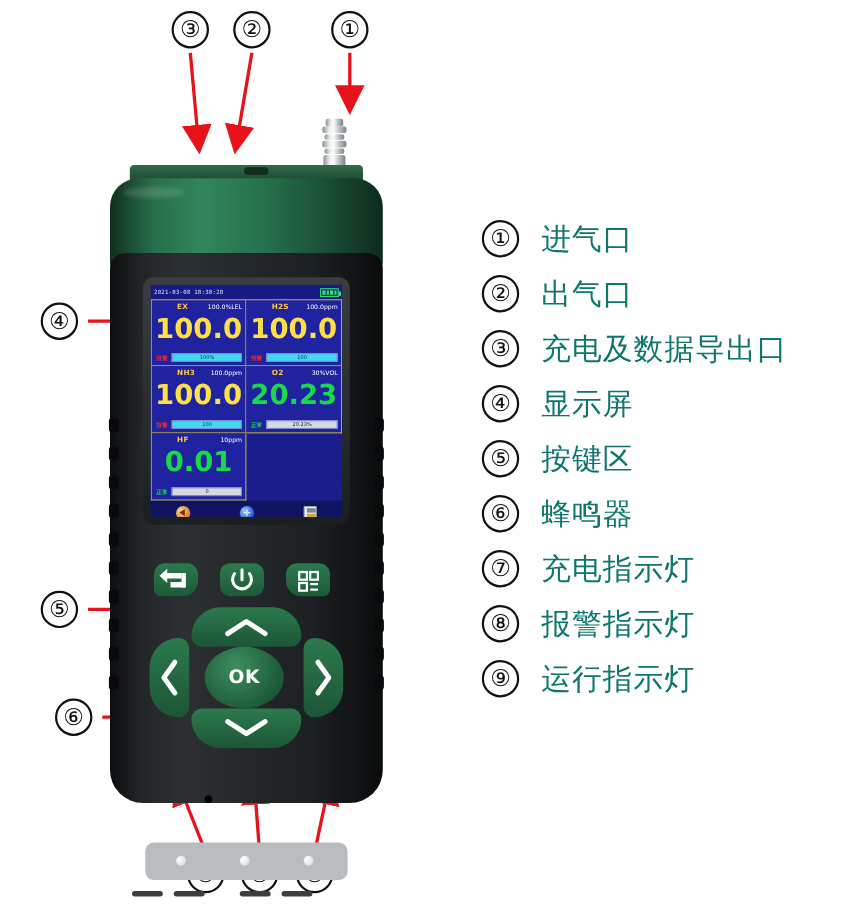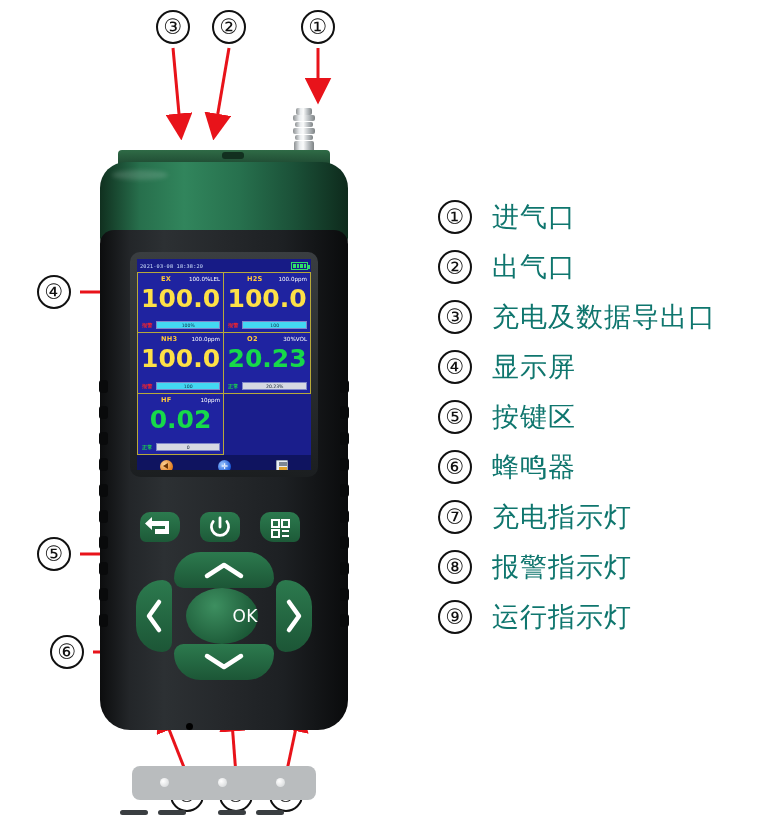--- a/index.html
+++ b/index.html
@@ -134,21 +134,21 @@
 
   .dpad { position:absolute; left: 2px; top: 40px; width: 176px; height: 128px; }
   .dseg { position: absolute; background: linear-gradient(180deg,#2c7a4e 0%, #1c5636 100%); }
   .dup { left: 38px; top: 0px; width: 100px; height: 36px; border-radius: 50px 50px 18px 18px; }
   .ddn { left: 38px; bottom: 0px; width: 100px; height: 36px; border-radius: 18px 18px 50px 50px; }
   .dlf { left: 0px; top: 28px; width: 36px; height: 72px; border-radius: 50px 18px 18px 50px; }
   .drt { right: 0px; top: 28px; width: 36px; height: 72px; border-radius: 18px 50px 50px 18px; }
   .okbtn {
     position:absolute; left: 50px; top: 36px; width: 72px; height: 56px; border-radius: 50%;
     background: radial-gradient(circle at 40% 32%, #3d8f60, #1b5836 75%);
-    color: #fff; font-size: 17px; font-weight: normal; text-align:right; line-height:56px;
+    color: #fff; font-size: 17px; font-weight: bold; text-align:center; line-height:56px;
     letter-spacing: .5px;
   }
   .chev { position:absolute; inset:0; margin:auto; }
 
   .buzzer { position:absolute; left: 86px; top: 493px; width: 7px; height: 7px; background:#000; border-radius:50%; }
   .ledpanel {
     position:absolute; left: 32px; top: 536px; width: 184px; height: 34px;
     background: #b9bcbe; border-radius: 8px;
   }
   .led { position:absolute; top: 12px; width: 9px; height: 9px; border-radius:50%;
@@ -318,21 +318,21 @@
                     <span>20.23%</span>
                   </span>
               </div>
             </div>
 
             <div class="cell">
               <div class="hdr">
                 <span class="gas">HF</span>
                 <span class="rng">10ppm</span>
               </div>
-              <div class="val ok">0.02</div>
+              <div class="val ok">0.01</div>
               <div class="foot">
                 <span class="tag ok">正常</span>
                 <span class="bar ok">
                     <span>0</span>
                   </span>
               </div>
             </div>
 
           </div>
 

